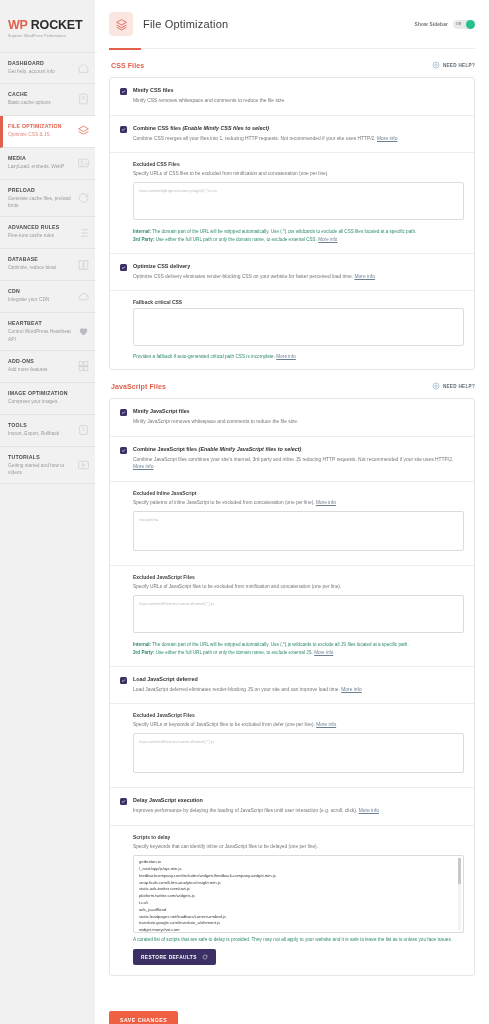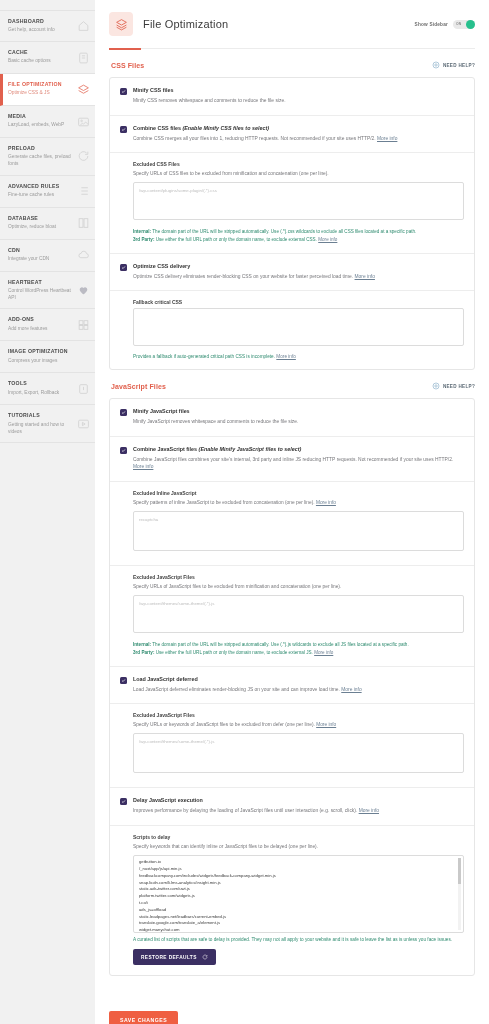--- a/index.html
+++ b/index.html
@@ -175,20 +175,27 @@
   .btn-save {
     background: #ef5f42; color: #fff; border: none; border-radius: 2px;
     font-size: 5.2px; font-weight: bold; letter-spacing: .5px;
     padding: 6px 11px; cursor: pointer;
   }
 </style>
 </head>
 <body>
 
 <aside class="sidebar">
+  <div class="logo">
+    <div class="logo-main">
+      <span class="logo-wp">WP</span>
+      <span class="logo-rocket">ROCKET</span>
+    </div>
+    <div class="logo-sub">Superior WordPress Performance</div>
+  </div>
 
   <nav class="nav">
     <div class="nav-item">
       <div class="nav-title">DASHBOARD</div>
       <div class="nav-desc">Get help, account info</div>
       <span class="nav-icon">
         <svg viewBox="0 0 24 24" fill="none" stroke="#b9b9b9" stroke-width="1.6">
             <path d="M4 11 12 4l8 7v9H4z"></path>
           </svg>
       </span>

